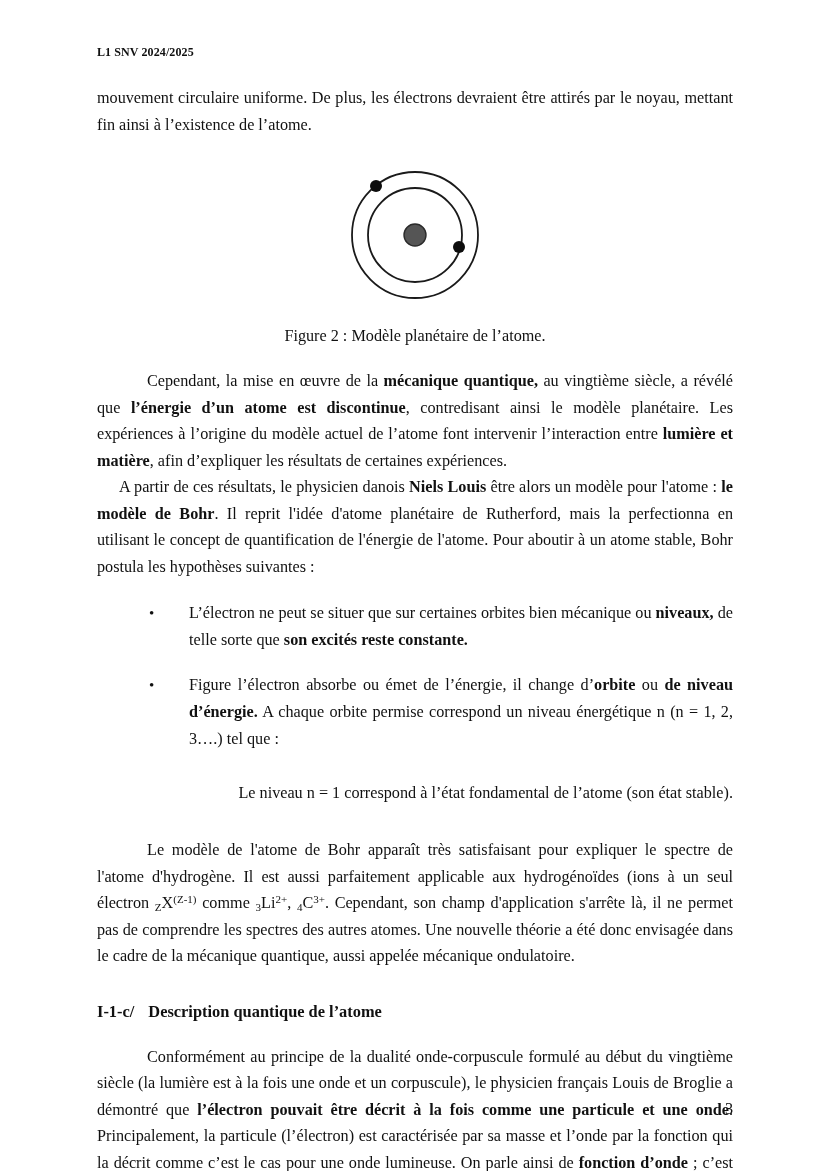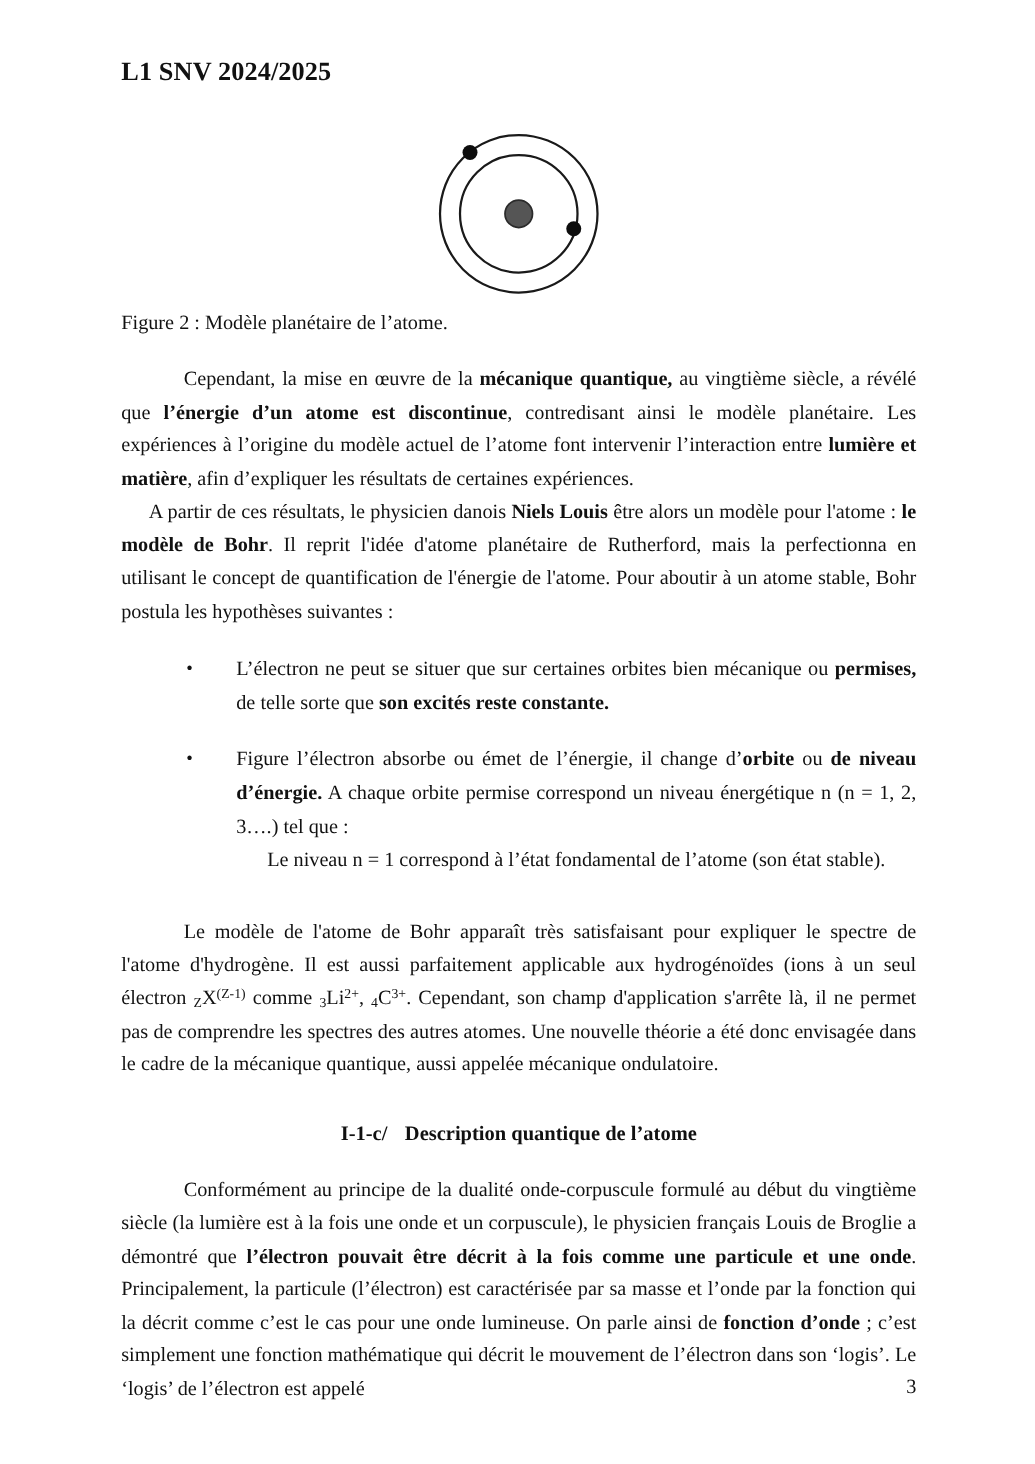--- a/index.html
+++ b/index.html
@@ -17,21 +17,21 @@
     overflow: hidden;
   }
   .content {
     position: absolute;
     left: 97px;
     top: 45px;
     width: 636px;
   }
   .running-head {
     font-weight: bold;
-    font-size: 21px;
+    font-size: 12px;
     letter-spacing: 0.1px;
     margin: 0 0 26px 0;
     line-height: 1.2;
   }
   p.body {
     margin: 0;
     font-size: 16.2px;
     line-height: 26.5px;
     text-align: justify;
     text-justify: inter-word;
@@ -49,21 +49,22 @@
     text-align: center;
   }
   .figure-svg-wrap {
     display: flex;
     justify-content: center;
     align-items: center;
   }
   .figure-caption {
     font-size: 16.2px;
     line-height: 24px;
-    text-align: left;
+    margin-top: 14px;
+    text-align: center;
   }
 
   
   ul.bullets {
     list-style: none;
     margin: 0;
     padding: 0;
   }
   ul.bullets > li {
     position: relative;
@@ -75,29 +76,29 @@
   }
   ul.bullets > li .marker {
     position: absolute;
     left: 6px;
     top: 0px;
     font-size: 15px;
     line-height: 27px;
   }
   .sub-line {
     display: block;
-    text-align: center;
+    text-align: right;
+    margin-top: 27px;
   }
 
   h3.section {
     font-size: 16.4px;
     font-weight: bold;
     margin: 0;
     line-height: 24px;
-    text-align: center;
   }
   .sec-num { margin-right: 14px; }
 
   sub, sup {
     font-size: 0.68em;
     line-height: 0;
   }
   sub { vertical-align: -0.25em; }
   sup { vertical-align: 0.42em; }
 
@@ -109,20 +110,23 @@
   }
 </style>
 </head>
 <body>
 
 <div class="page">
   <div class="content">
 
     <div class="running-head">L1 SNV 2024/2025</div>
 
+    <p class="body">
+      <span>mouvement circulaire uniforme. De plus, les électrons devraient être attirés par le noyau, mettant fin ainsi à l’existence de l’atome.</span>
+    </p>
 
     <div class="figure">
       <div class="figure-svg-wrap">
         <svg width="150" height="150" viewBox="0 0 150 150">
           <circle cx="75" cy="75" r="63" fill="none" stroke="#1a1a1a" stroke-width="1.8"></circle>
           <circle cx="75" cy="75" r="47" fill="none" stroke="#1a1a1a" stroke-width="1.8"></circle>
           <circle cx="75" cy="75" r="11" fill="#555555" stroke="#2b2b2b" stroke-width="1.4"></circle>
           <circle cx="36" cy="26" r="6" fill="#0d0d0d"></circle>
           <circle cx="119" cy="87" r="6" fill="#0d0d0d"></circle>
         </svg>
@@ -138,21 +142,21 @@
 
     <p class="body indent-sm">
       <span>A partir de ces résultats, le physicien danois </span><b>Niels Louis</b><span> être alors un modèle pour l'atome : </span><b>le modèle de Bohr</b><span>. Il reprit l'idée d'atome planétaire de Rutherford, mais la perfectionna en utilisant le concept de quantification de l'énergie de l'atome. Pour aboutir à un atome stable, Bohr postula les hypothèses suivantes :</span>
     </p>
 
     <div class="gap-md"></div>
 
     <ul class="bullets">
       <li>
         <span class="marker">•</span>
-        <span>L’électron ne peut se situer que sur certaines orbites bien mécanique ou </span><b>permises,</b><span> de telle sorte que </span><b>son excités reste constante.</b>
+        <span>L’électron ne peut se situer que sur certaines orbites bien mécanique ou </span><b>niveaux,</b><span> de telle sorte que </span><b>son excités reste constante.</b>
       </li>
       <li style="margin-top:18px;">
         <span class="marker">•</span>
         <span>Figure l’électron absorbe ou émet de l’énergie, il change d’</span><b>orbite</b><span> ou </span><b>de niveau d’énergie.</b><span> A chaque orbite permise correspond un niveau énergétique n (n = 1, 2, 3….) tel que :</span>
         <span class="sub-line">Le niveau n = 1 correspond à l’état fondamental de l’atome (son état stable).</span>
       </li>
     </ul>
 
     <div class="gap-lg"></div>
 

